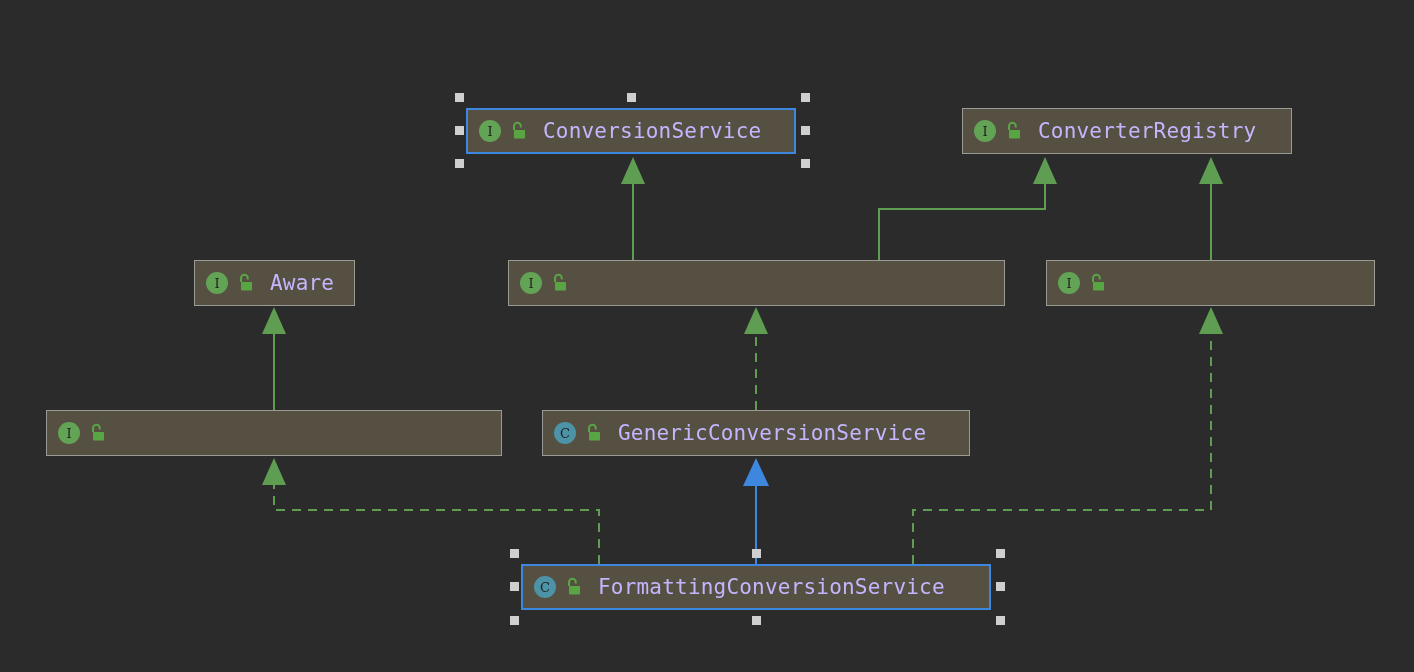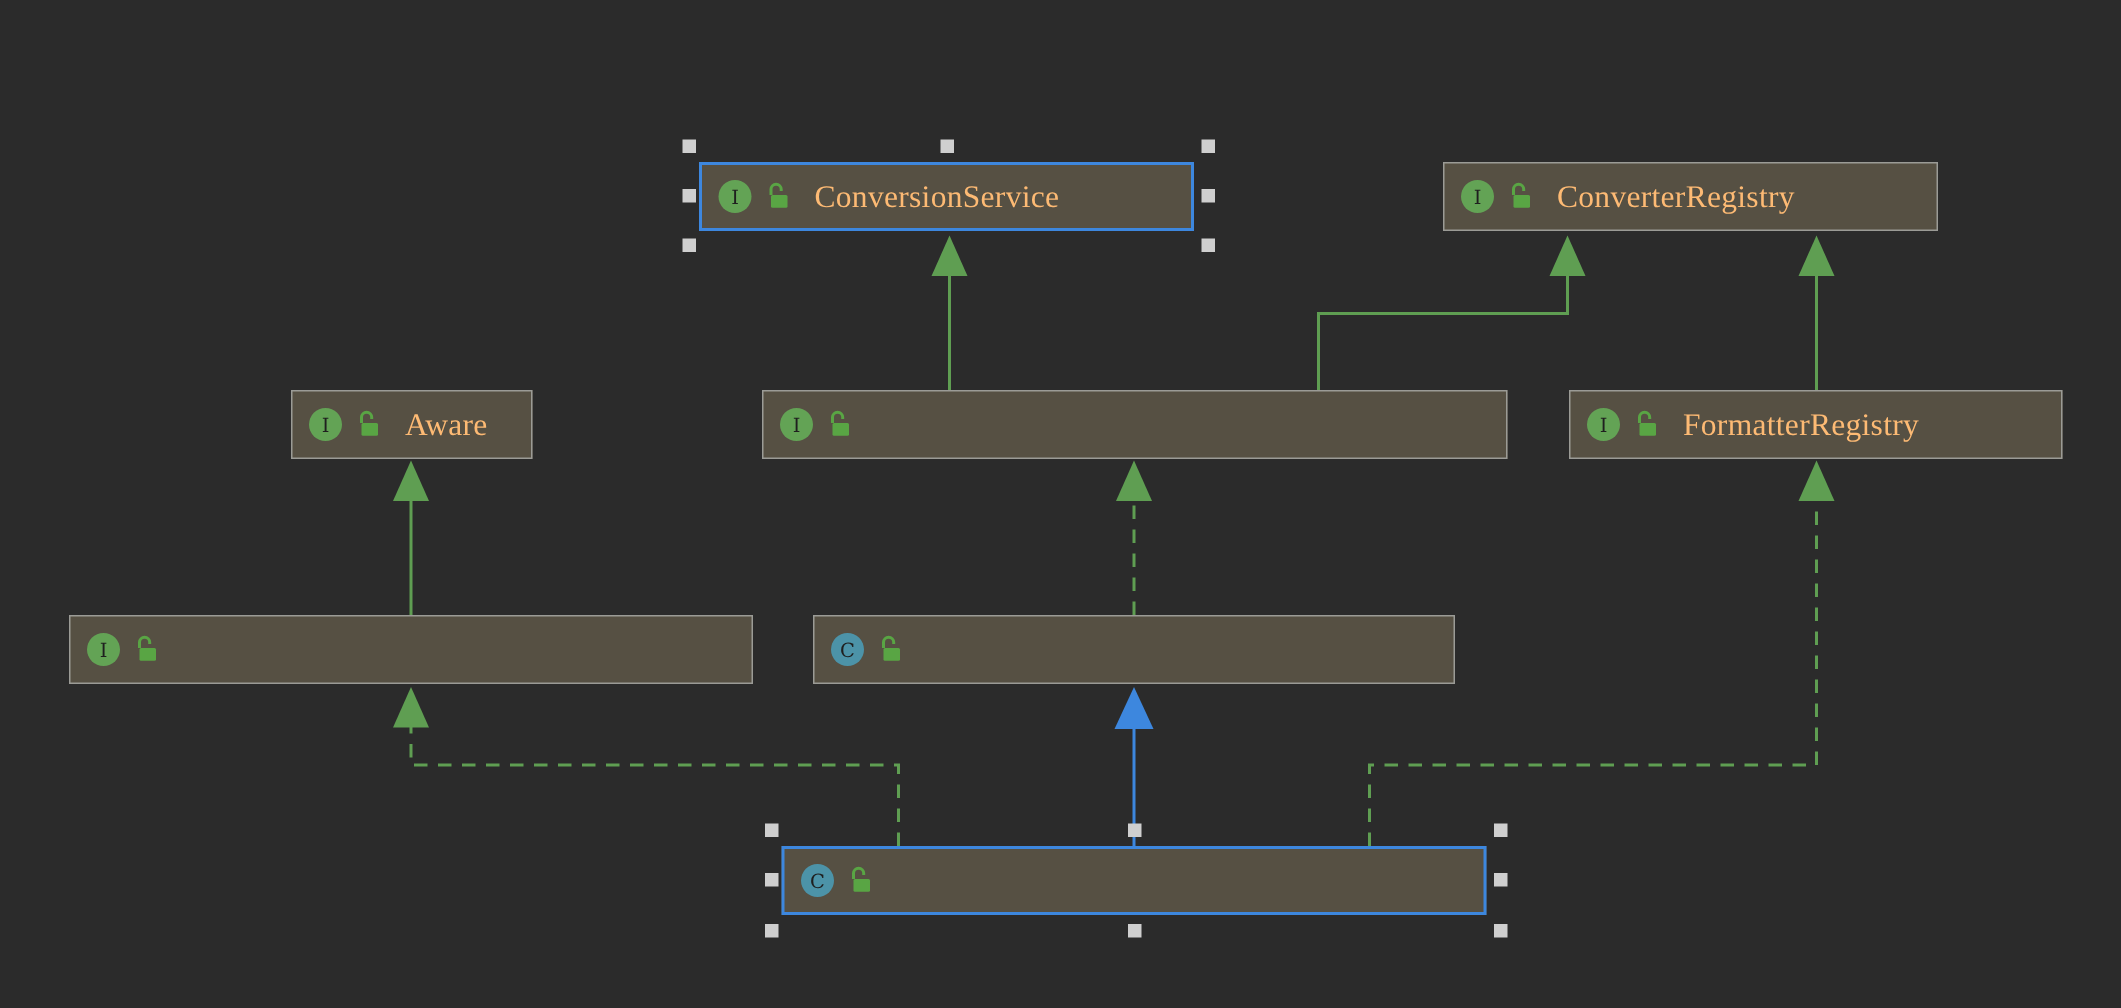--- a/index.html
+++ b/index.html
@@ -30,26 +30,25 @@
     display: flex;
     align-items: center;
     height: 46px;
     padding: 0 13px 0 10px;
     white-space: nowrap;
   }
   .uml-node.selected {
     border: 2px solid #3d87de;
   }
   .node-label {
-    color: #fdba74;
+    color: #c4b5fd;
     font-size: 21px;
     letter-spacing: 0.2px;
     line-height: 1;
     margin-left: 14px;
-    font-family: Liberation Serif, serif;
   }
   .kind-icon {
     flex: 0 0 auto;
     width: 24px;
     height: 24px;
     display: block;
   }
   .lock-icon {
     flex: 0 0 auto;
     width: 19px;
@@ -168,21 +167,20 @@
 
   <div class="uml-node" style="left:1046px; top:260px; width:329px;">
     <svg class="kind-icon" viewBox="0 0 24 24">
       <circle cx="12" cy="12" r="11" fill="#63a355"></circle>
       <text x="12" y="17" font-family="DejaVu Serif, serif" font-size="13" fill="#1f1f1f" text-anchor="middle">I</text>
     </svg>
     <svg class="lock-icon" viewBox="0 0 19 20">
       <path d="M4 9 V5.2 A3.4 3.4 0 0 1 10.8 5.2 V6.4" fill="none" stroke="#59a544" stroke-width="2"></path>
       <rect x="4" y="9" width="11" height="8.5" rx="1" fill="#59a544"></rect>
     </svg>
-    <span class="node-label">FormatterRegistry</span>
   </div>
 
   <div class="uml-node" style="left:46px; top:410px; width:456px;">
     <svg class="kind-icon" viewBox="0 0 24 24">
       <circle cx="12" cy="12" r="11" fill="#63a355"></circle>
       <text x="12" y="17" font-family="DejaVu Serif, serif" font-size="13" fill="#1f1f1f" text-anchor="middle">I</text>
     </svg>
     <svg class="lock-icon" viewBox="0 0 19 20">
       <path d="M4 9 V5.2 A3.4 3.4 0 0 1 10.8 5.2 V6.4" fill="none" stroke="#59a544" stroke-width="2"></path>
       <rect x="4" y="9" width="11" height="8.5" rx="1" fill="#59a544"></rect>
@@ -191,31 +189,33 @@
 
   <div class="uml-node" style="left:542px; top:410px; width:428px;">
     <svg class="kind-icon" viewBox="0 0 24 24">
       <circle cx="12" cy="12" r="11" fill="#4c93a8"></circle>
       <text x="12" y="17" font-family="DejaVu Serif, serif" font-size="13" fill="#1f1f1f" text-anchor="middle">C</text>
     </svg>
     <svg class="lock-icon" viewBox="0 0 19 20">
       <path d="M4 9 V5.2 A3.4 3.4 0 0 1 10.8 5.2 V6.4" fill="none" stroke="#59a544" stroke-width="2"></path>
       <rect x="4" y="9" width="11" height="8.5" rx="1" fill="#59a544"></rect>
     </svg>
+    <span class="node-label">GenericConversionService</span>
   </div>
 
   <div class="uml-node selected" style="left:521px; top:564px; width:470px;">
     <svg class="kind-icon" viewBox="0 0 24 24">
       <circle cx="12" cy="12" r="11" fill="#4c93a8"></circle>
       <text x="12" y="17" font-family="DejaVu Serif, serif" font-size="13" fill="#1f1f1f" text-anchor="middle">C</text>
     </svg>
     <svg class="lock-icon" viewBox="0 0 19 20">
       <path d="M4 9 V5.2 A3.4 3.4 0 0 1 10.8 5.2 V6.4" fill="none" stroke="#59a544" stroke-width="2"></path>
       <rect x="4" y="9" width="11" height="8.5" rx="1" fill="#59a544"></rect>
     </svg>
+    <span class="node-label">FormattingConversionService</span>
   </div>
   <div class="handle" style="left:510px; top:549px;"></div>
   <div class="handle" style="left:752px; top:549px;"></div>
   <div class="handle" style="left:996px; top:549px;"></div>
   <div class="handle" style="left:510px; top:582px;"></div>
   <div class="handle" style="left:996px; top:582px;"></div>
   <div class="handle" style="left:510px; top:616px;"></div>
   <div class="handle" style="left:752px; top:616px;"></div>
   <div class="handle" style="left:996px; top:616px;"></div>
 

